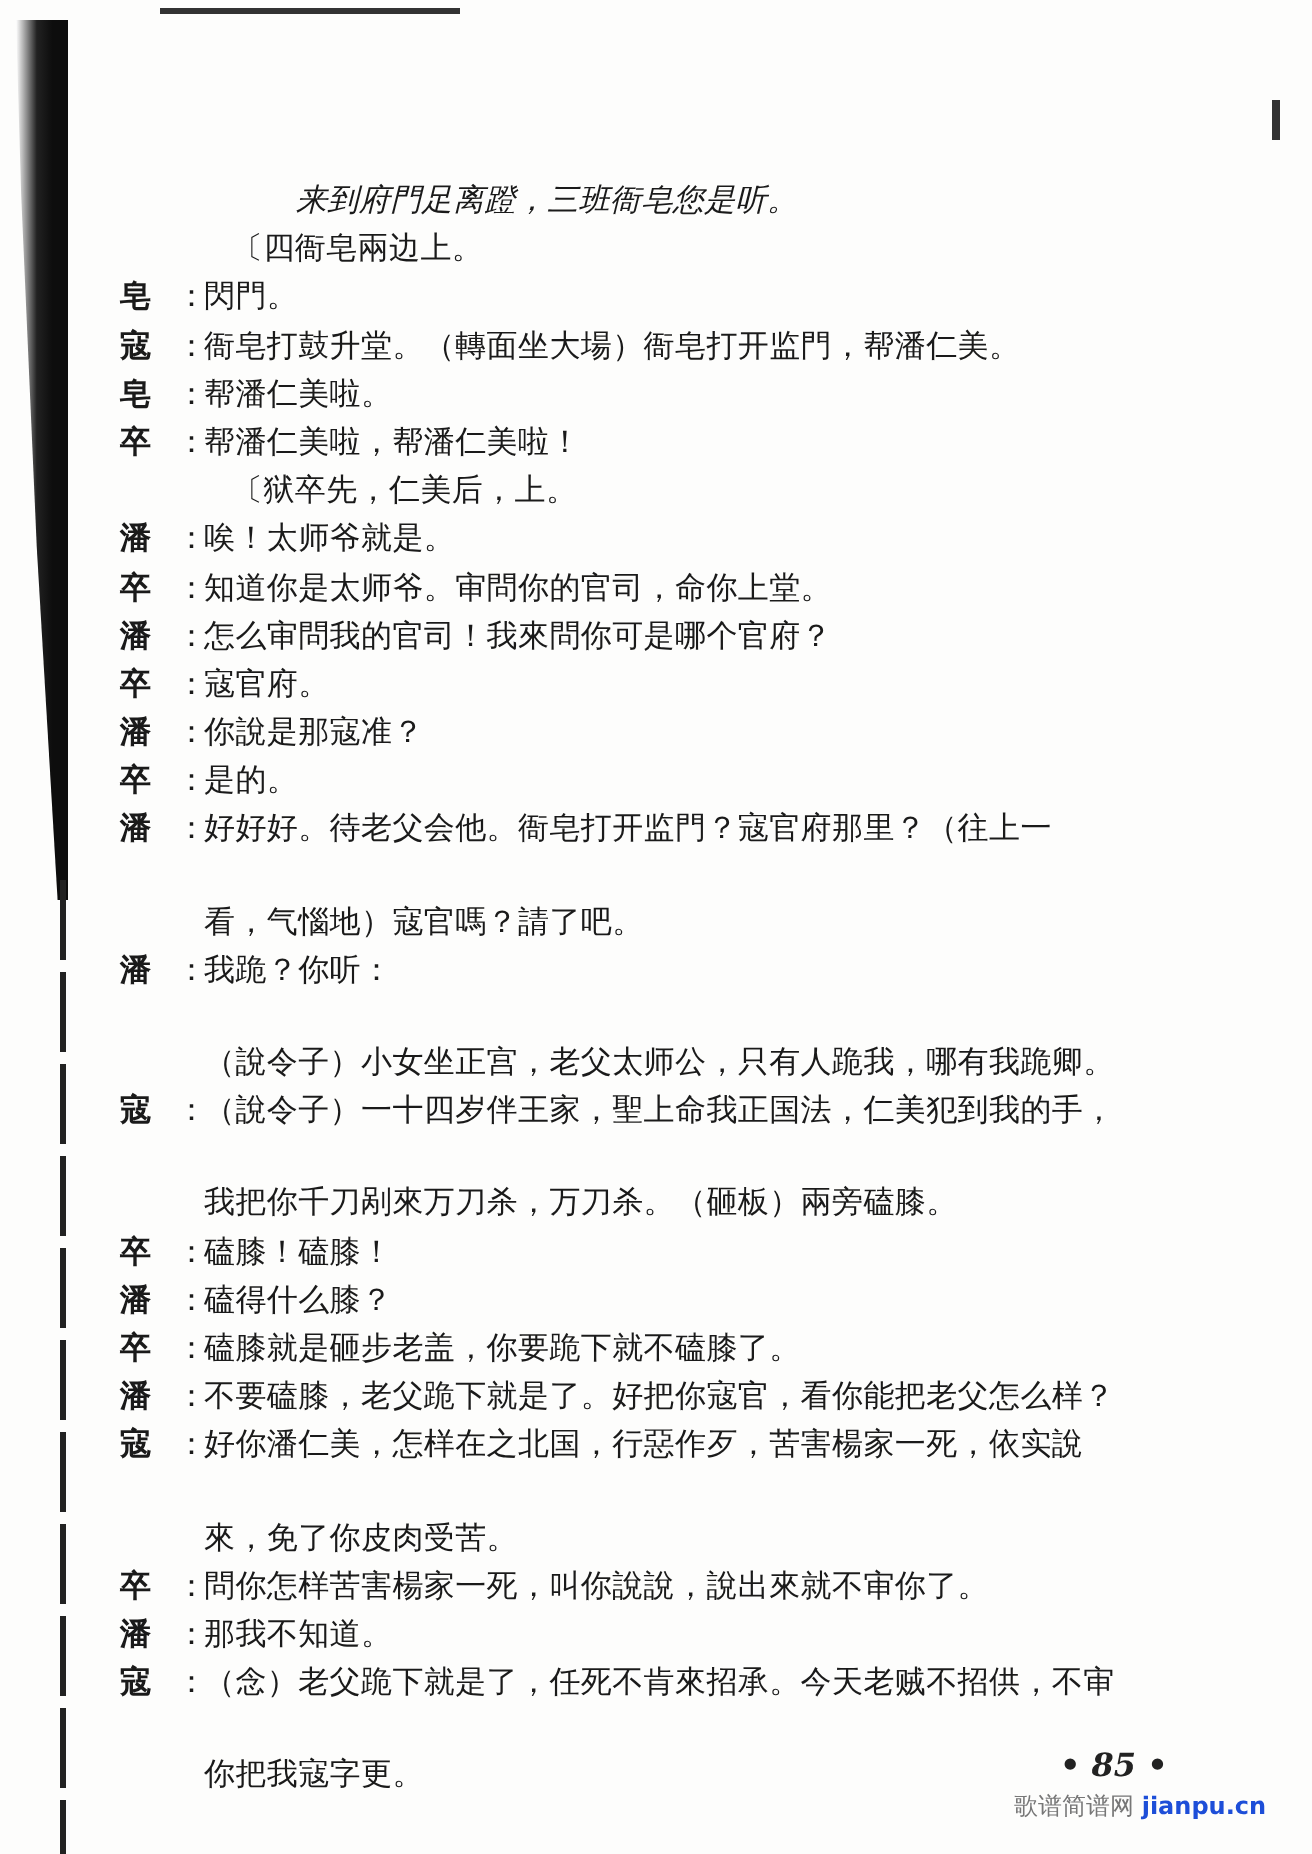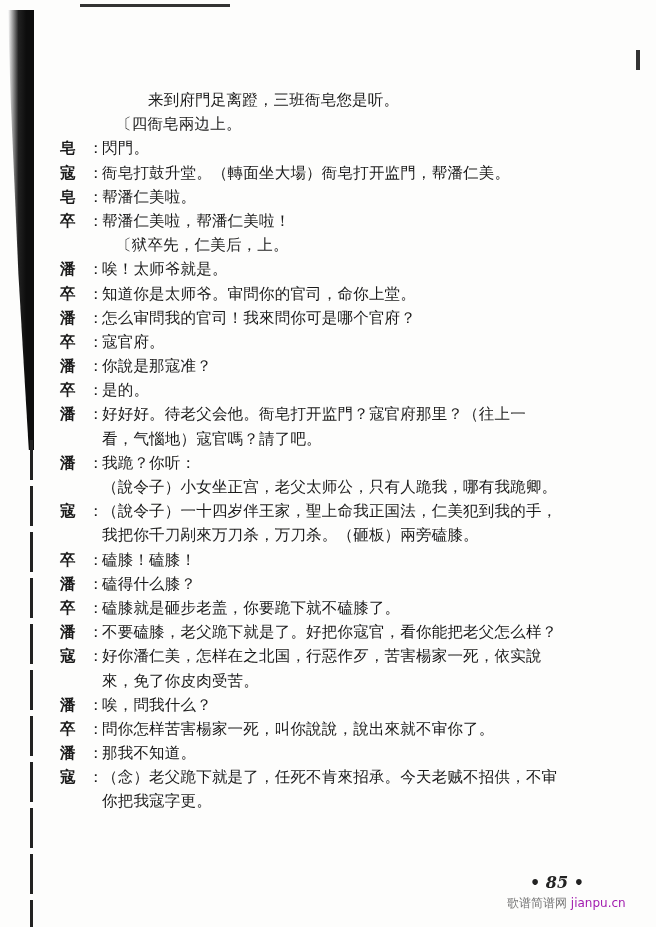--- a/index.html
+++ b/index.html
@@ -24,32 +24,32 @@
   .right-marks {
     position: absolute; left: 636px; top: 50px; width: 4px; height: 20px; background: #333;
   }
   .page-body {
     position: absolute; left: 60px; top: 88px; width: 540px;
     font-size: 15.5px; line-height: 24.2px; letter-spacing: 0.2px;
   }
   .line { white-space: nowrap; height: 24.2px; }
   .speaker { display: inline-block; width: 28px; font-weight: bold; }
   .colon { display: inline-block; width: 14px; }
-  .indent { padding-left: 42px; }
-  .verse { padding-left: 88px; }
+  .indent { padding-left: 42px; margin-top: 22px; }
+  .verse { padding-left: 88px; font-style: italic; }
   .stage { padding-left: 56px; }
   .page-number {
     position: absolute; left: 530px; top: 853px;
     font-size: 16px; font-style: italic; font-weight: bold; color: #222; margin-top: 20px;
   }
   .watermark {
     position: absolute; left: 507px; top: 895px;
     font-family: "DejaVu Sans", sans-serif; font-size: 12px; color: #777;
   }
-  .watermark .latin { color: #a21caf; }
+  .watermark .latin { color: #1d4ed8; font-weight: bold; }
 </style>
 </head>
 <body>
 
 <div class="spine"></div>
 <div class="spine-line"></div>
 <div class="top-rule"></div>
 <div class="right-marks"></div>
 
 <div class="page-body" id="body">
@@ -71,21 +71,20 @@
     <div class="line"><span class="speaker">潘</span><span class="colon">：</span><span>我跪？你听：</span></div>
     <div class="line indent"><span>（說令子）小女坐正宫，老父太师公，只有人跪我，哪有我跪卿。</span></div>
     <div class="line"><span class="speaker">寇</span><span class="colon">：</span><span>（說令子）一十四岁伴王家，聖上命我正国法，仁美犯到我的手，</span></div>
     <div class="line indent"><span>我把你千刀剐來万刀杀，万刀杀。（砸板）兩旁磕膝。</span></div>
     <div class="line"><span class="speaker">卒</span><span class="colon">：</span><span>磕膝！磕膝！</span></div>
     <div class="line"><span class="speaker">潘</span><span class="colon">：</span><span>磕得什么膝？</span></div>
     <div class="line"><span class="speaker">卒</span><span class="colon">：</span><span>磕膝就是砸步老盖，你要跪下就不磕膝了。</span></div>
     <div class="line"><span class="speaker">潘</span><span class="colon">：</span><span>不要磕膝，老父跪下就是了。好把你寇官，看你能把老父怎么样？</span></div>
     <div class="line"><span class="speaker">寇</span><span class="colon">：</span><span>好你潘仁美，怎样在之北国，行惡作歹，苦害楊家一死，依实說</span></div>
     <div class="line indent"><span>來，免了你皮肉受苦。</span></div>
-    <div class="line"><span class="speaker">潘</span><span class="colon">：</span><span>唉，問我什么？</span></div>
     <div class="line"><span class="speaker">卒</span><span class="colon">：</span><span>問你怎样苦害楊家一死，叫你說說，說出來就不审你了。</span></div>
     <div class="line"><span class="speaker">潘</span><span class="colon">：</span><span>那我不知道。</span></div>
     <div class="line"><span class="speaker">寇</span><span class="colon">：</span><span>（念）老父跪下就是了，任死不肯來招承。今天老贼不招供，不审</span></div>
     <div class="line indent"><span>你把我寇字更。</span></div>
   </div>
 
 <div class="page-number">• 85 •</div>
 <div class="watermark">
   <span>歌谱简谱网</span>
   <span class="latin">jianpu.cn</span>

